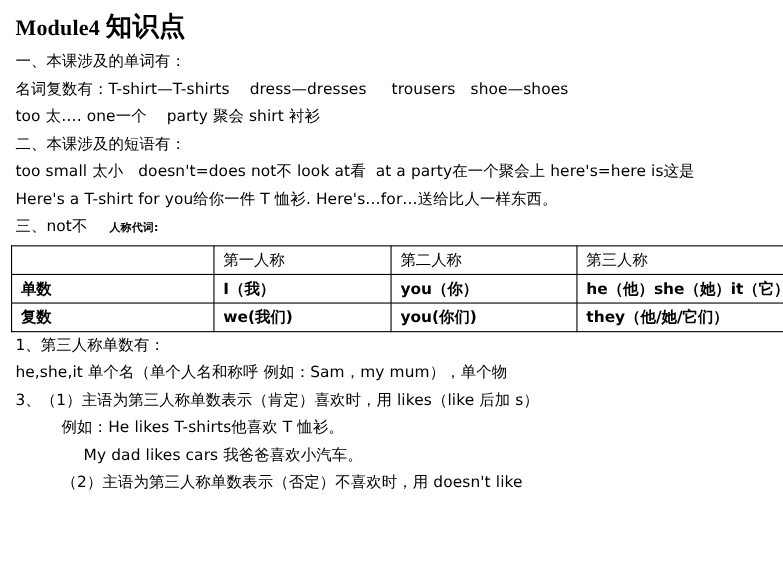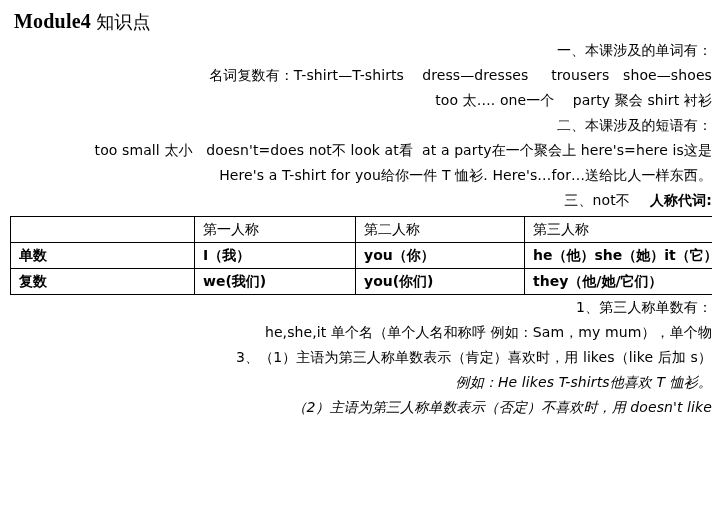--- a/index.html
+++ b/index.html
@@ -22,42 +22,41 @@
   }
   .doc-title {
     font-size: 20px;
     font-weight: bold;
     margin: 6px 0 2px 14px;
     letter-spacing: 0.2px;
     line-height: 1.5;
   }
   .doc-title .cn {
     font-family: "DejaVu Sans", "Liberation Sans", sans-serif;
-    font-size: 18px;
-    font-weight: normal;
+    font-size: 24px;
+    font-weight: bold;
   }
   .line {
     font-size: 15px;
     line-height: 25px;
     margin: 0 0 0 14px;
     white-space: pre;
     letter-spacing: 0.1px;
-    text-align: right;
   }
   .line .cn {
     font-family: "DejaVu Sans", "Liberation Sans", sans-serif;
     font-size: 14px;
   }
   .line .cnb {
     font-family: "DejaVu Sans", "Liberation Sans", sans-serif;
-    font-size: 14px;
+    font-size: 10px;
     font-weight: bold;
     padding-left: 20px;
   }
-  .indent1 { margin-left: 36px; font-style: italic; }
+  .indent1 { margin-left: 56px; }
   .indent2 { margin-left: 76px; }
 
   table.pronoun-table {
     border-collapse: collapse;
     margin: 3px 0 0 10px;
     width: 690px;
     table-layout: fixed;
   }
   table.pronoun-table td {
     border: 1px solid #000000;
@@ -126,17 +125,18 @@
 
 
   <p class="line"><span class="cn">1、第三人称单数有：</span></p>
 
   <p class="line"><span class="cn">he,she,it 单个名（单个人名和称呼 例如：Sam，my mum），单个物</span></p>
 
   <p class="line"><span class="cn">3、（1）主语为第三人称单数表示（肯定）喜欢时，用 likes（like 后加 s）</span></p>
 
   <p class="line indent1"><span class="cn">例如：He likes T-shirts他喜欢 T 恤衫。</span></p>
 
+  <p class="line indent2"><span class="cn">My dad likes cars 我爸爸喜欢小汽车。</span></p>
 
   <p class="line indent1"><span class="cn">（2）主语为第三人称单数表示（否定）不喜欢时，用 doesn't like</span></p>
 
 
 </div>
 
 </body></html>

